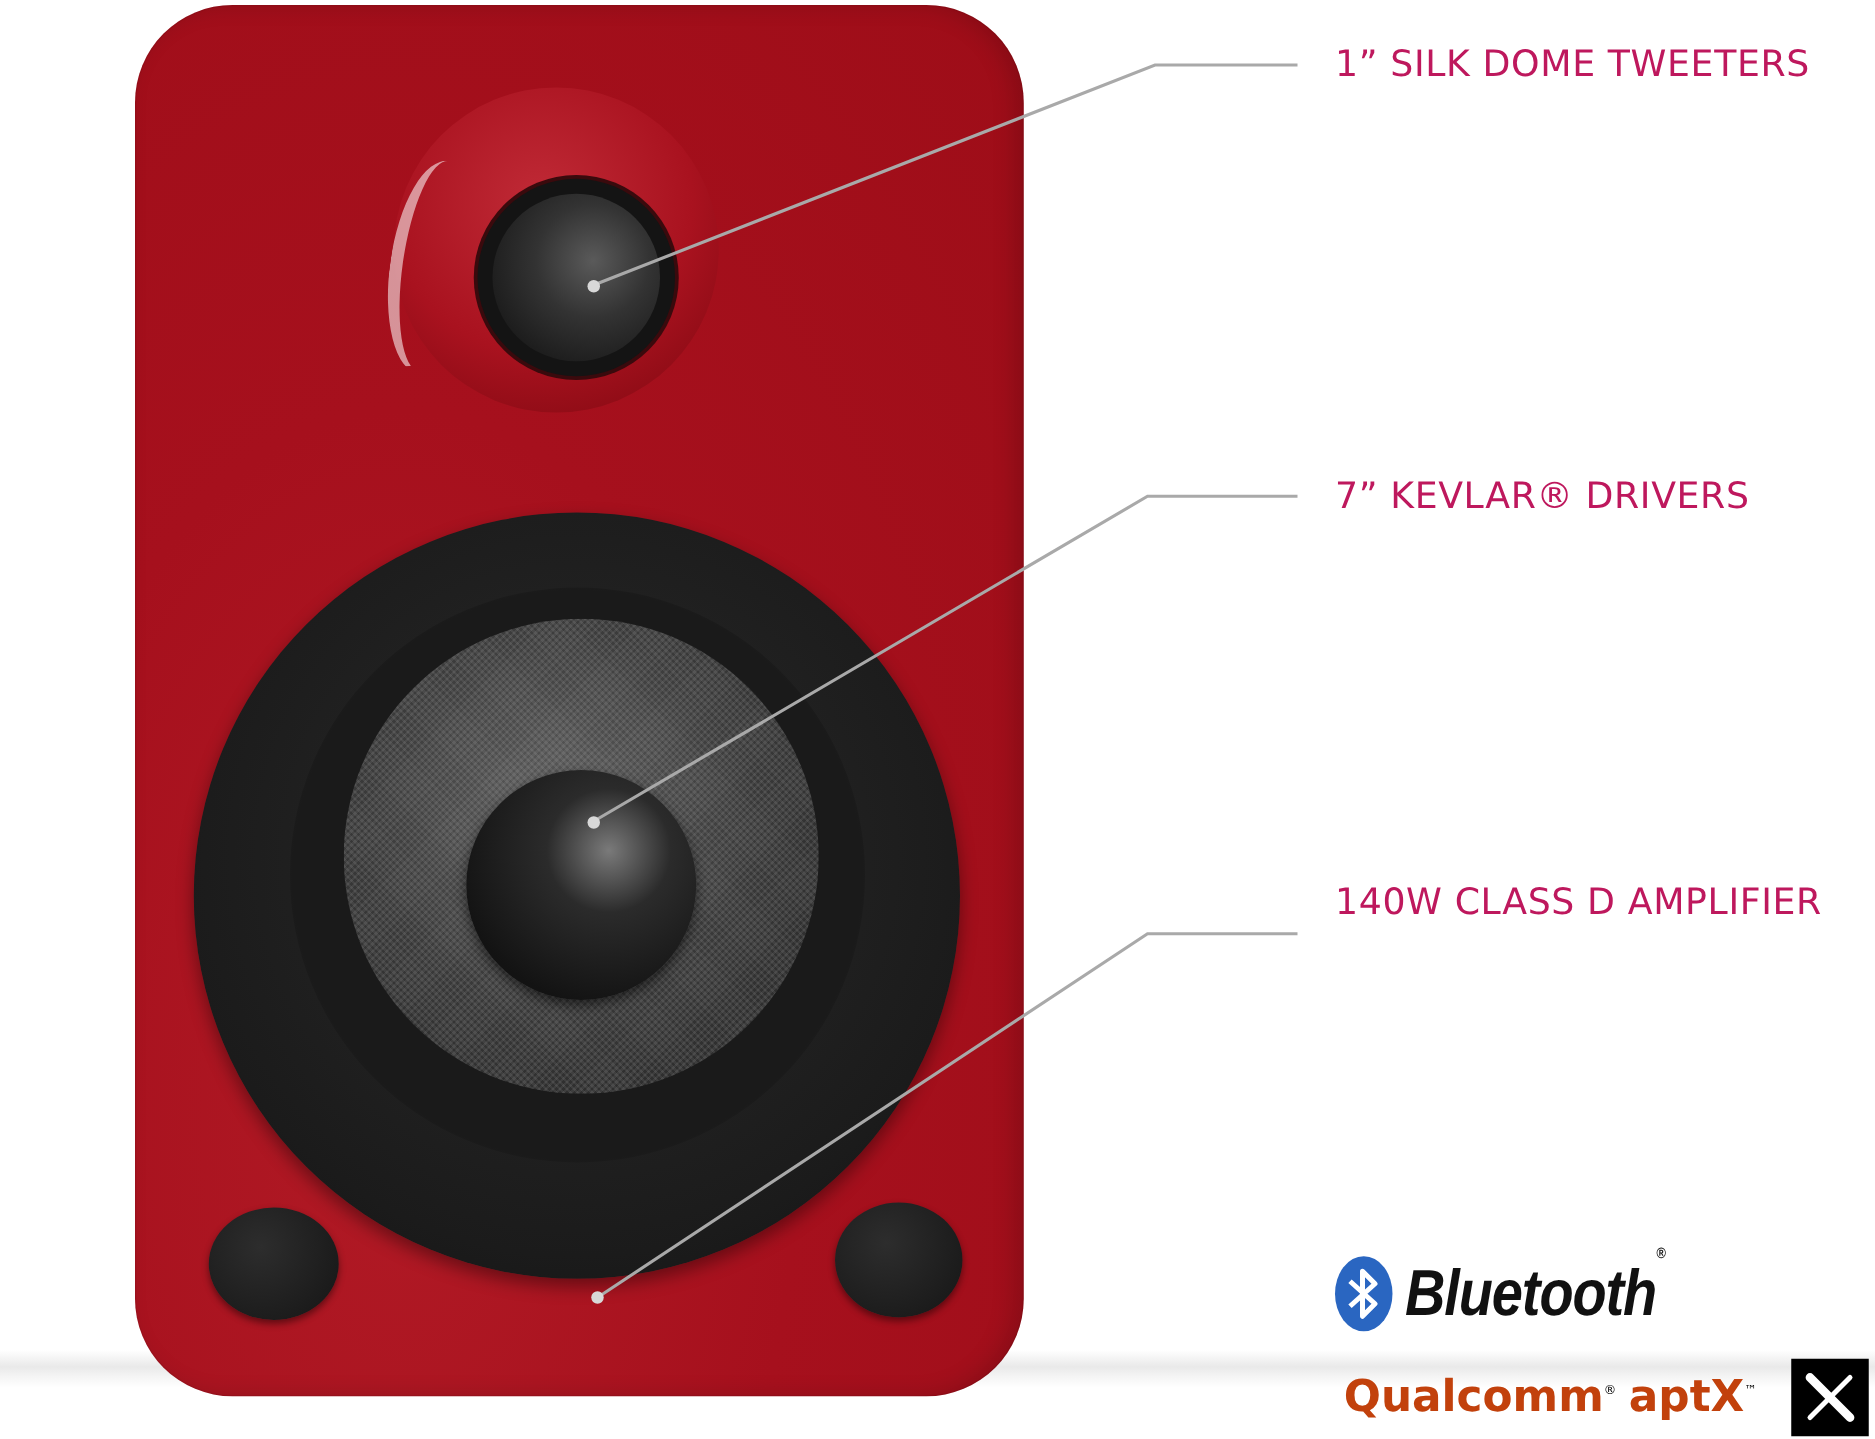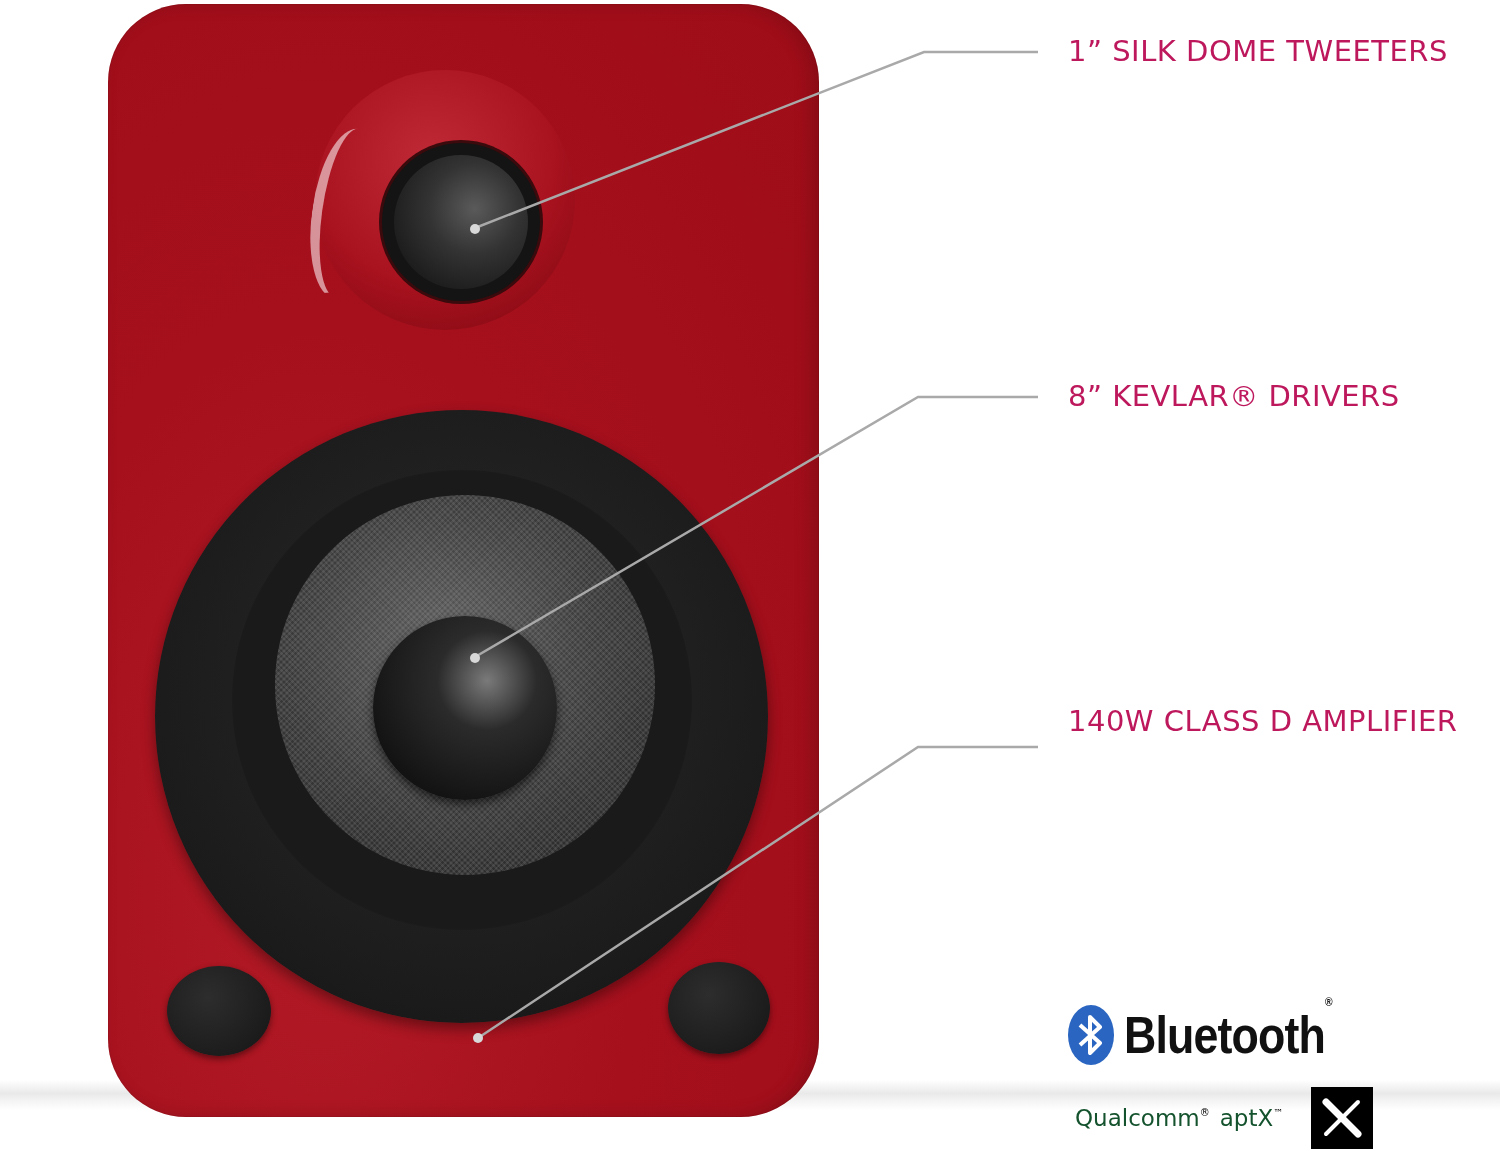--- a/index.html
+++ b/index.html
@@ -30,26 +30,26 @@
     background:radial-gradient(circle at 62% 35%,#7a7a7a 0%,#2b2b2b 30%,#131313 75%);
     box-shadow:0 4px 10px rgba(0,0,0,.6);}
   .knob{position:absolute;border-radius:50%;background:radial-gradient(circle at 40% 35%,#2d2d2d,#151515);box-shadow:0 3px 6px rgba(0,0,0,.45);}
   .knob-left{left:167px;top:966px;width:104px;height:90px;}
   .knob-right{left:668px;top:962px;width:102px;height:92px;}
   svg.callouts{position:absolute;left:0;top:0;width:1500px;height:1151px;pointer-events:none;}
   .label{position:absolute;color:#be185d;font-family:"DejaVu Sans","Liberation Sans",sans-serif;font-size:29px;letter-spacing:0.5px;white-space:nowrap;line-height:43px;}
   .label-tweeter{left:1068px;top:30px;}
   .label-driver{left:1068px;top:375px;}
   .label-amp{left:1068px;top:700px;}
-  .bt{position:absolute;left:1068px;top:1004px;height:62px;display:flex;align-items:center;}
+  .bt{position:absolute;left:1068px;top:1004px;height:62px;display:flex;align-items:center;font-style:italic;}
   .bt-badge{width:46px;height:60px;border-radius:23px/30px;background:#2a66c1;display:flex;align-items:center;justify-content:center;}
   .bt-text{font-family:"Liberation Sans","DejaVu Sans",sans-serif;font-weight:bold;font-size:52px;color:#111;margin-left:10px;letter-spacing:-1px;transform:scaleX(.86);transform-origin:left center;}
   .reg{font-size:12px;vertical-align:top;position:relative;top:-10px;}
   .aptx{position:absolute;left:1075px;top:1088px;height:60px;display:flex;align-items:center;}
-  .aptx-text{font-family:"DejaVu Sans","Liberation Sans",sans-serif;font-weight:normal;font-size:23px;color:#14532d;}
+  .aptx-text{font-family:"DejaVu Sans","Liberation Sans",sans-serif;font-weight:bold;font-size:35px;color:#c2410c;}
   .aptx-sup{font-size:10px;vertical-align:top;position:relative;top:-6px;margin-right:10px;}
   .aptx-box{width:62px;height:62px;background:#000;margin-left:18px;display:flex;align-items:center;justify-content:center;}
 </style>
 </head>
 <body>
 
 <div class="floor"></div>
 
 <div class="cabinet"></div>
 
@@ -73,21 +73,21 @@
     <polyline points="478,1038 918,747 1038,747"></polyline>
   </g>
   <g fill="#d8d8d8">
     <circle cx="475" cy="229" r="5"></circle>
     <circle cx="475" cy="658" r="5"></circle>
     <circle cx="478" cy="1038" r="5"></circle>
   </g>
 </svg>
 
 <div class="label label-tweeter">1” SILK DOME TWEETERS</div>
-<div class="label label-driver">8” KEVLAR® DRIVERS</div>
+<div class="label label-driver">7” KEVLAR® DRIVERS</div>
 <div class="label label-amp">
   <div>140W CLASS D AMPLIFIER</div>
 </div>
 
 <div class="bt">
   <div class="bt-badge">
     <svg width="30" height="46" viewBox="0 0 30 46">
       <polyline points="4,13 24,31 14,41 14,5 24,15 4,33" fill="none" stroke="#ffffff" stroke-width="4" stroke-linejoin="round"></polyline>
     </svg>
   </div>

